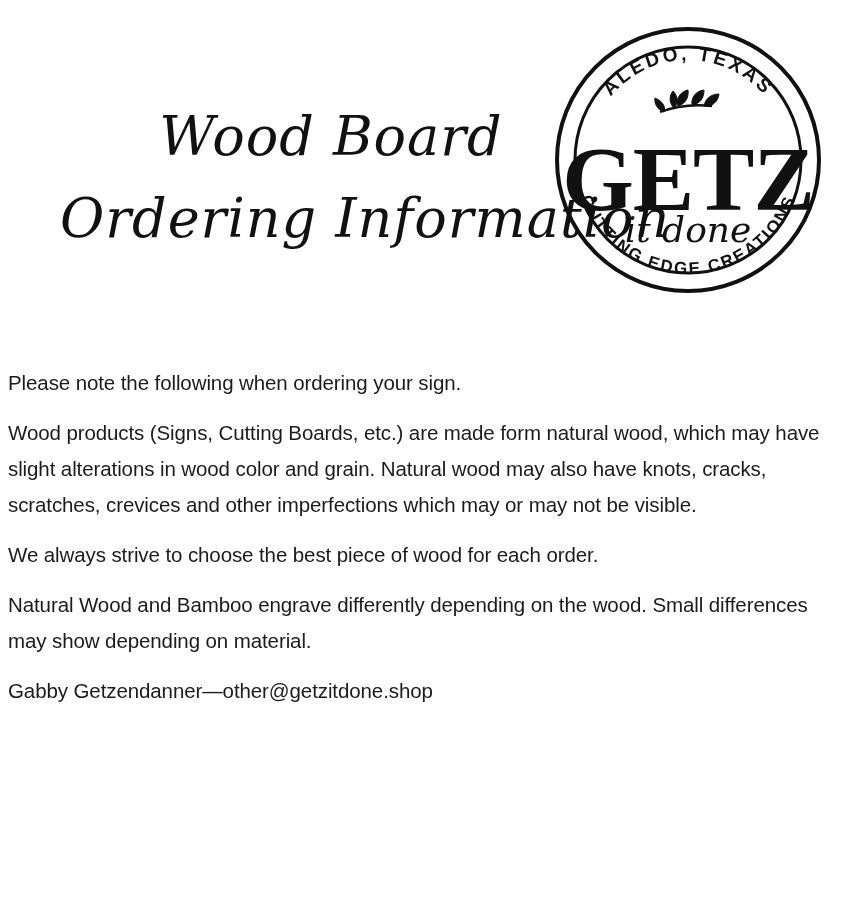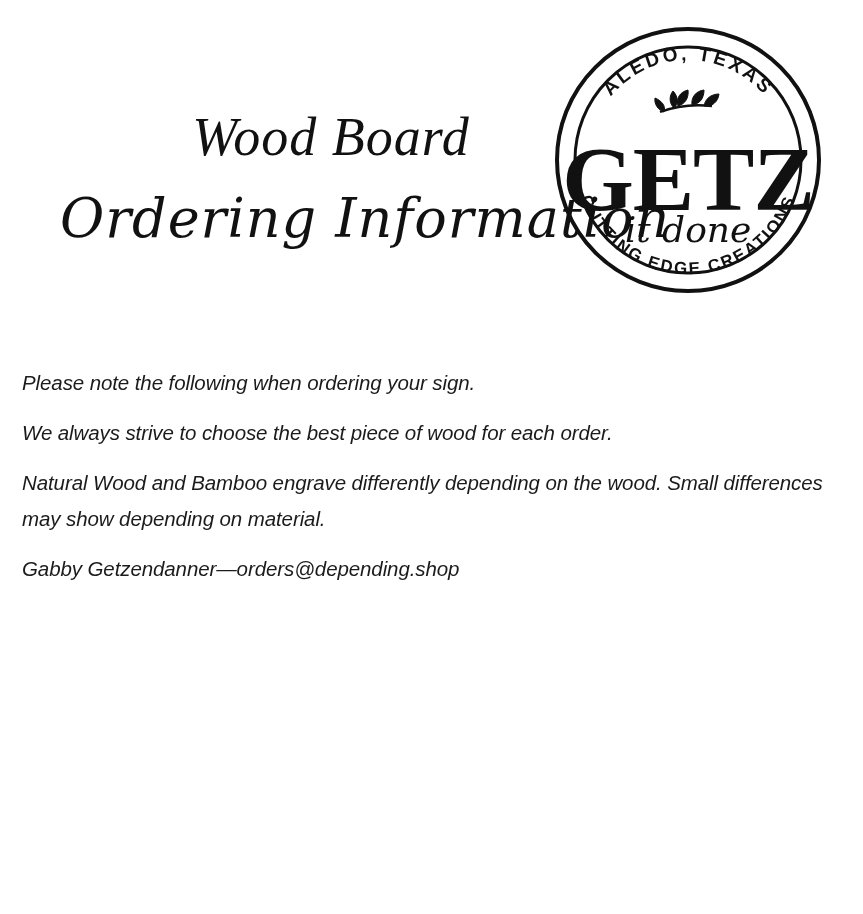--- a/index.html
+++ b/index.html
@@ -35,21 +35,20 @@
     font-weight: 400;
     color: #111111;
     letter-spacing: 1px;
     white-space: nowrap;
   }
   .heading-line-1 {
     font-size: 54px;
     line-height: 64px;
     text-align: center;
     padding-left: 22px;
-    font-family: Liberation Serif, serif;
   }
   .heading-line-2 {
     font-size: 54px;
     line-height: 64px;
     text-align: center;
     margin-top: 18px;
   }
 
   
   .logo {
@@ -59,24 +58,23 @@
     width: 272px;
     height: 272px;
   }
   .logo svg {
     display: block;
   }
 
   
   .body-copy {
     position: absolute;
-    left: 22px;
+    left: 8px;
     top: 365px;
     width: 820px;
-    font-style: italic;
   }
   .para {
     font-family: "Liberation Sans", sans-serif;
     font-size: 20.5px;
     line-height: 36px;
     color: #1b1b1b;
     margin: 0 0 14px 0;
     letter-spacing: -0.1px;
   }
   .para:last-child {
@@ -125,18 +123,19 @@
       </g>
 
       <text x="136" y="186" text-anchor="middle" font-family="'Liberation Serif', serif" font-size="92" font-weight="bold" letter-spacing="-1" fill="#111111">GETZ</text>
 
       <text x="136" y="218" text-anchor="middle" font-family="'DejaVu Serif', serif" font-style="italic" font-size="36" fill="#111111">it done</text>
     </svg>
   </div>
 
   <div class="body-copy">
     <p class="para">Please note the following when ordering your sign.</p>
+    <p class="para">Wood products (Signs, Cutting Boards, etc.) are made form natural wood, which may have slight alterations in wood color and grain.  Natural wood may also have knots, cracks, scratches, crevices and other imperfections which may or may not be visible.</p>
     <p class="para">We always strive to choose the best piece of wood for each order.</p>
     <p class="para">Natural Wood and Bamboo engrave differently depending on the wood.  Small differences may show depending on material.</p>
-    <p class="para signature">Gabby Getzendanner—orders@depending.shop</p>
+    <p class="para signature">Gabby Getzendanner—other@getzitdone.shop</p>
   </div>
 
 </div>
 
 </body></html>

